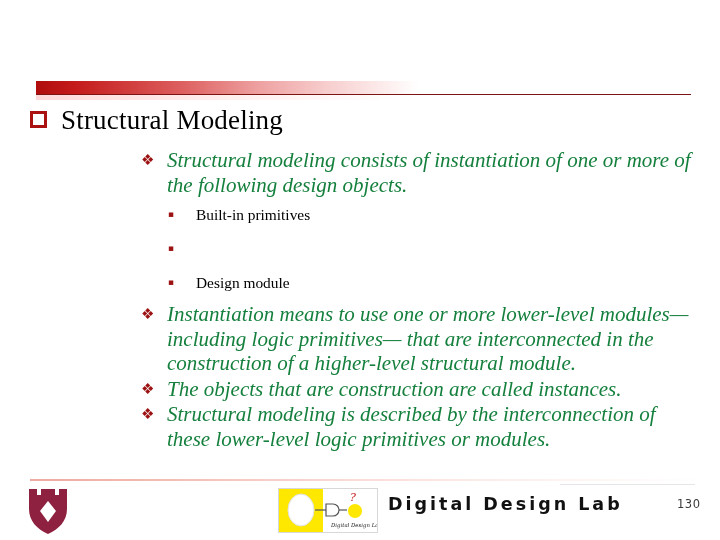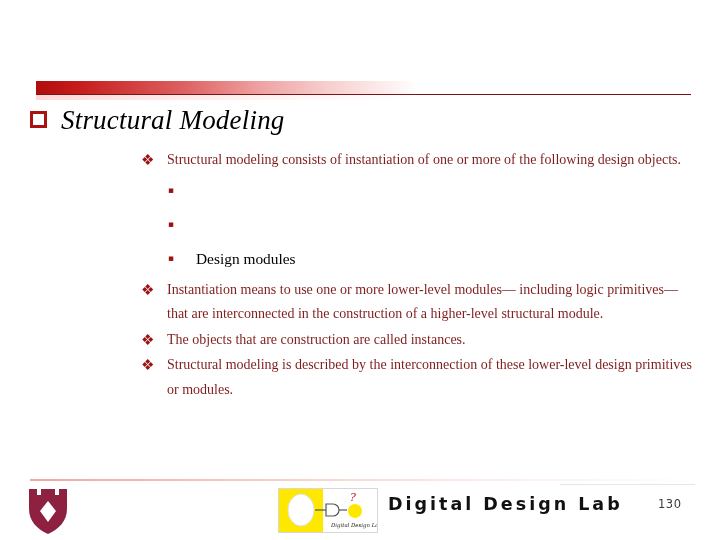--- a/index.html
+++ b/index.html
@@ -65,21 +65,20 @@
 
   
   .slide-title {
     position: absolute;
     left: 30px;
     top: 106px;
     width: 660px;
     display: flex;
     align-items: baseline;
     gap: 14px;
-    font-style: italic;
   }
   .title-bullet {
     display: inline-block;
     width: 17px;
     height: 17px;
     box-sizing: border-box;
     border: 3px solid #aa1111;
     flex: 0 0 auto;
     position: relative;
     top: -1px;
@@ -111,23 +110,24 @@
     color: #9c1212;
     font-size: 15px;
     line-height: 24.5px;
     font-family: "DejaVu Sans", sans-serif;
     text-align: left;
     padding-left: 2px;
     box-sizing: border-box;
   }
   .lvl1 > .txt {
     flex: 1 1 auto;
-    font-size: 14px;
+    font-size: 21px;
     line-height: 24.5px;
-    color: #7f1d1d;
+    color: #15803d;
+    font-style: italic;
   }
 
   .lvl2 {
     display: flex;
     align-items: flex-start;
     margin-bottom: 5px;
   }
   .lvl2 > .bul {
     flex: 0 0 auto;
     width: 28px;
@@ -199,21 +199,21 @@
     font-family: "DejaVu Sans", sans-serif;
     font-weight: bold;
     font-size: 17.5px;
     letter-spacing: 3.0px;
     color: #111111;
     white-space: nowrap;
   }
 
   .page-num {
     position: absolute;
-    left: 658px;
+    left: 677px;
     top: 497px;
     font-family: "DejaVu Sans", sans-serif;
     font-size: 11.5px;
     color: #3a3a3a;
     letter-spacing: 0.5px;
   }
 </style>
 </head>
 <body>
 
@@ -233,43 +233,44 @@
   <div class="body-block">
 
     <div class="lvl1">
       <span class="bul">❖</span>
       <span class="txt">Structural modeling consists of instantiation of one or more of the following design objects.</span>
     </div>
 
     <div class="group-sub">
       <div class="lvl2">
         <span class="bul">▪</span>
+        <span class="txt">Built-in primitives</span>
       </div>
       <div class="lvl2">
         <span class="bul">▪</span>
       </div>
       <div class="lvl2">
         <span class="bul">▪</span>
-        <span class="txt">Design modules</span>
+        <span class="txt">Design module</span>
       </div>
     </div>
 
     <div class="lvl1">
       <span class="bul">❖</span>
       <span class="txt">Instantiation means to use one or more lower-level modules— including logic primitives— that are interconnected in the construction of a higher-level structural module.</span>
     </div>
 
     <div class="lvl1">
       <span class="bul">❖</span>
       <span class="txt">The objects that are construction are called instances.</span>
     </div>
 
     <div class="lvl1">
       <span class="bul">❖</span>
-      <span class="txt">Structural modeling is described by the interconnection of these lower-level design primitives or modules.</span>
+      <span class="txt">Structural modeling is described by the interconnection of these lower-level logic primitives or modules.</span>
     </div>
 
   </div>
 
   <div class="footer-rule"></div>
   <div class="footer-rule-2"></div>
 
   <div class="crest">
     <svg width="44" height="48" viewBox="0 0 44 48" xmlns="http://www.w3.org/2000/svg">
       <path d="M3 2 h8 v6 h4 V2 h14 v6 h4 V2 h8 v20 c0 12 -8 20 -19 25 C11 42 3 34 3 22 Z" fill="#8e2040"></path>

